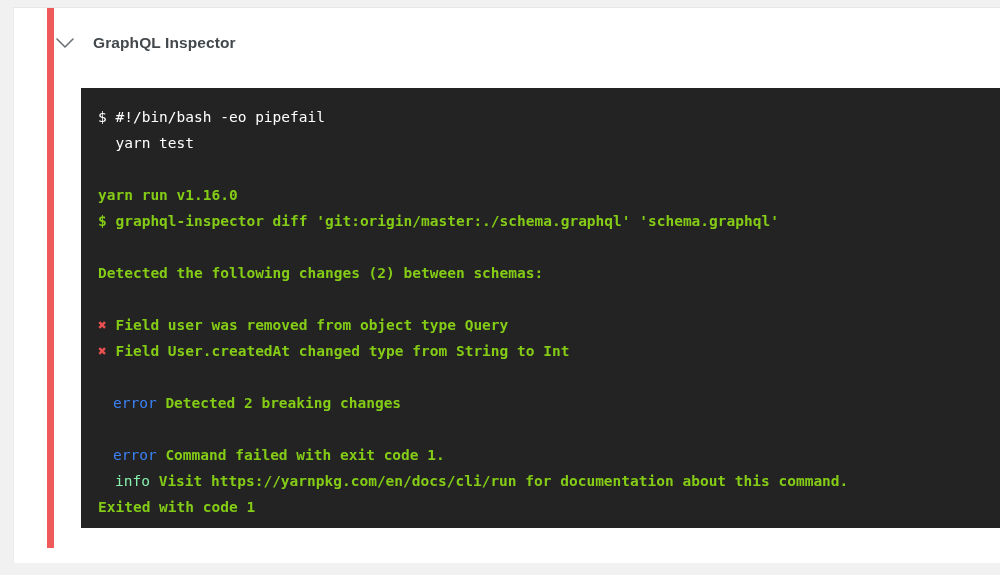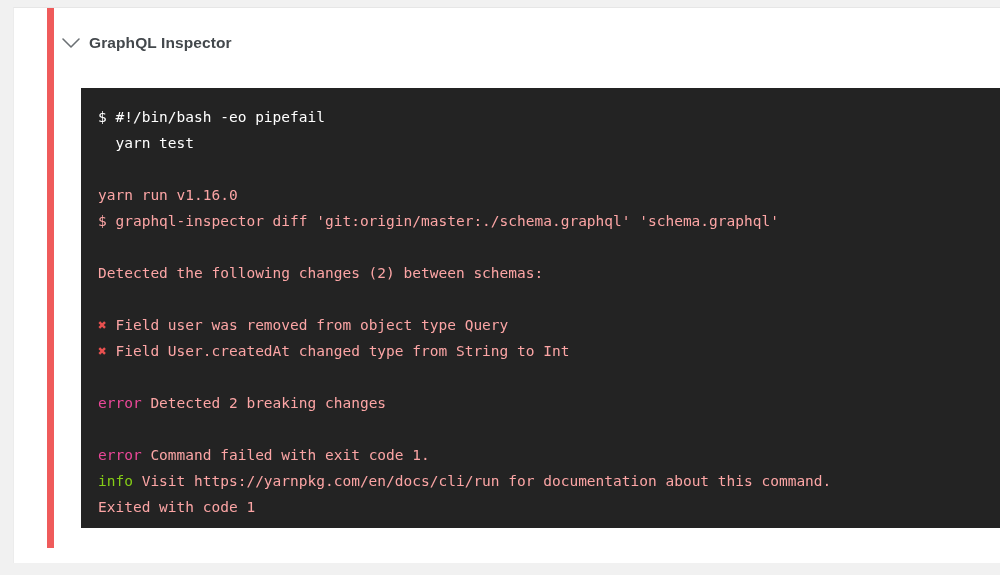--- a/index.html
+++ b/index.html
@@ -40,26 +40,26 @@
     left: 33px;
     top: 0px;
     width: 7px;
     height: 540px;
     background: #ef5b5b;
   }
 
   
   #step-header {
     position: absolute;
-    left: 43px;
+    left: 37px;
     top: 16px;
     height: 38px;
     display: flex;
     align-items: center;
-    gap: 4px;
+    gap: 14px;
     cursor: pointer;
     user-select: none;
   }
 
   #collapse-icon {
     width: 28px;
     height: 28px;
     display: flex;
     align-items: center;
     justify-content: center;
@@ -104,34 +104,37 @@
   .log-line.blank {
     height: 26px;
   }
 
   .bold {
     font-weight: normal;
     color: #ffffff;
   }
 
   .tok-error {
-    color: #ec4899;
+    color: #3b82f6;
+    margin-left: 15px;
   }
 
   .tok-info {
-    color: #84cc16;
+    color: #86efac;
+    margin-left: 17px;
   }
 
   .tok-cross {
     color: #e8504f;
     font-weight: bold;
   }
 
   .tok-plain {
-    color: #fca5a5;
+    color: #84cc16;
+    font-weight: bold;
   }
 </style>
 </head>
 <body>
 
 <div id="page">
 
   <div id="card">
 
     <div id="status-rail"></div>

